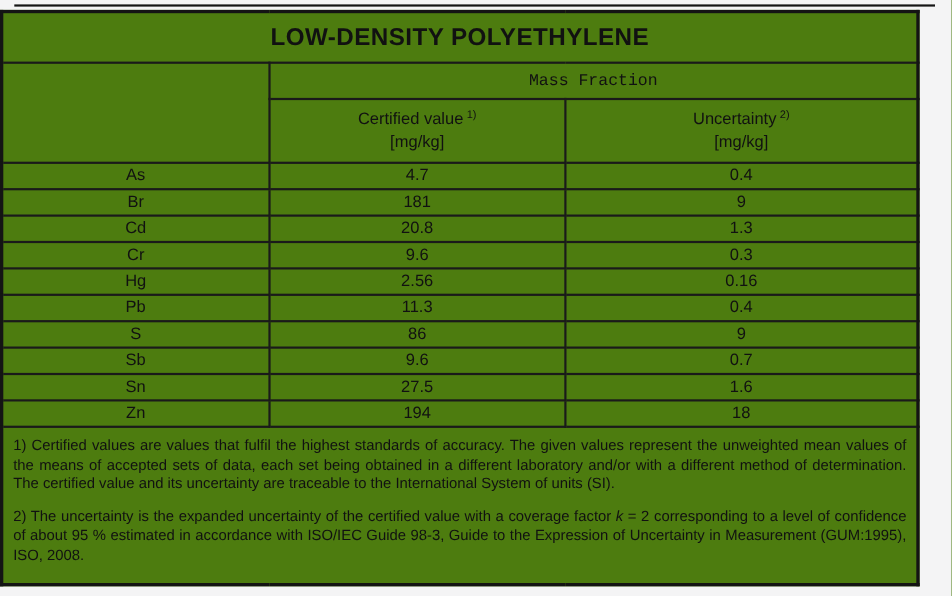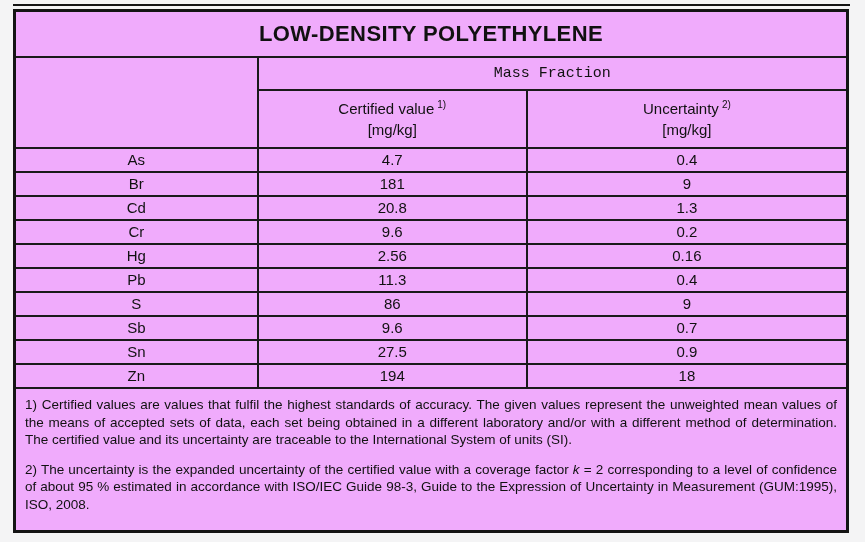--- a/index.html
+++ b/index.html
@@ -18,27 +18,27 @@
   .page-edge-line {
     position: absolute;
     left: 13px;
     right: 15px;
     top: 4px;
     height: 2px;
     background: #151515;
   }
   .cert-table {
     position: absolute;
-    left: 13px;
+    left: 0;
     top: 9px;
     width: 836px;
     height: 516px;
     border-collapse: collapse;
     table-layout: fixed;
-    background: #f0abfc;
+    background: #4d7c0f;
     border: 3px solid #141414;
   }
   .cert-table td {
     border: 2px solid #1a1a1a;
     padding: 0;
     text-align: center;
     vertical-align: middle;
     font-size: 15px;
     color: #111;
   }
@@ -125,21 +125,21 @@
     <td>9</td>
   </tr>
   <tr class="data-row">
     <td>Cd</td>
     <td>20.8</td>
     <td>1.3</td>
   </tr>
   <tr class="data-row">
     <td>Cr</td>
     <td>9.6</td>
-    <td>0.2</td>
+    <td>0.3</td>
   </tr>
   <tr class="data-row">
     <td>Hg</td>
     <td>2.56</td>
     <td>0.16</td>
   </tr>
   <tr class="data-row">
     <td>Pb</td>
     <td>11.3</td>
     <td>0.4</td>
@@ -150,21 +150,21 @@
     <td>9</td>
   </tr>
   <tr class="data-row">
     <td>Sb</td>
     <td>9.6</td>
     <td>0.7</td>
   </tr>
   <tr class="data-row">
     <td>Sn</td>
     <td>27.5</td>
-    <td>0.9</td>
+    <td>1.6</td>
   </tr>
   <tr class="data-row">
     <td>Zn</td>
     <td>194</td>
     <td>18</td>
   </tr>
 
   <tr>
     <td colspan="3" class="footnote-cell">
       <p>1) Certified values are values that fulfil the highest standards of accuracy. The given values represent the unweighted mean values of the means of accepted sets of data, each set being obtained in a different laboratory and/or with a different method of determination. The certified value and its uncertainty are traceable to the International System of units (SI).</p>

